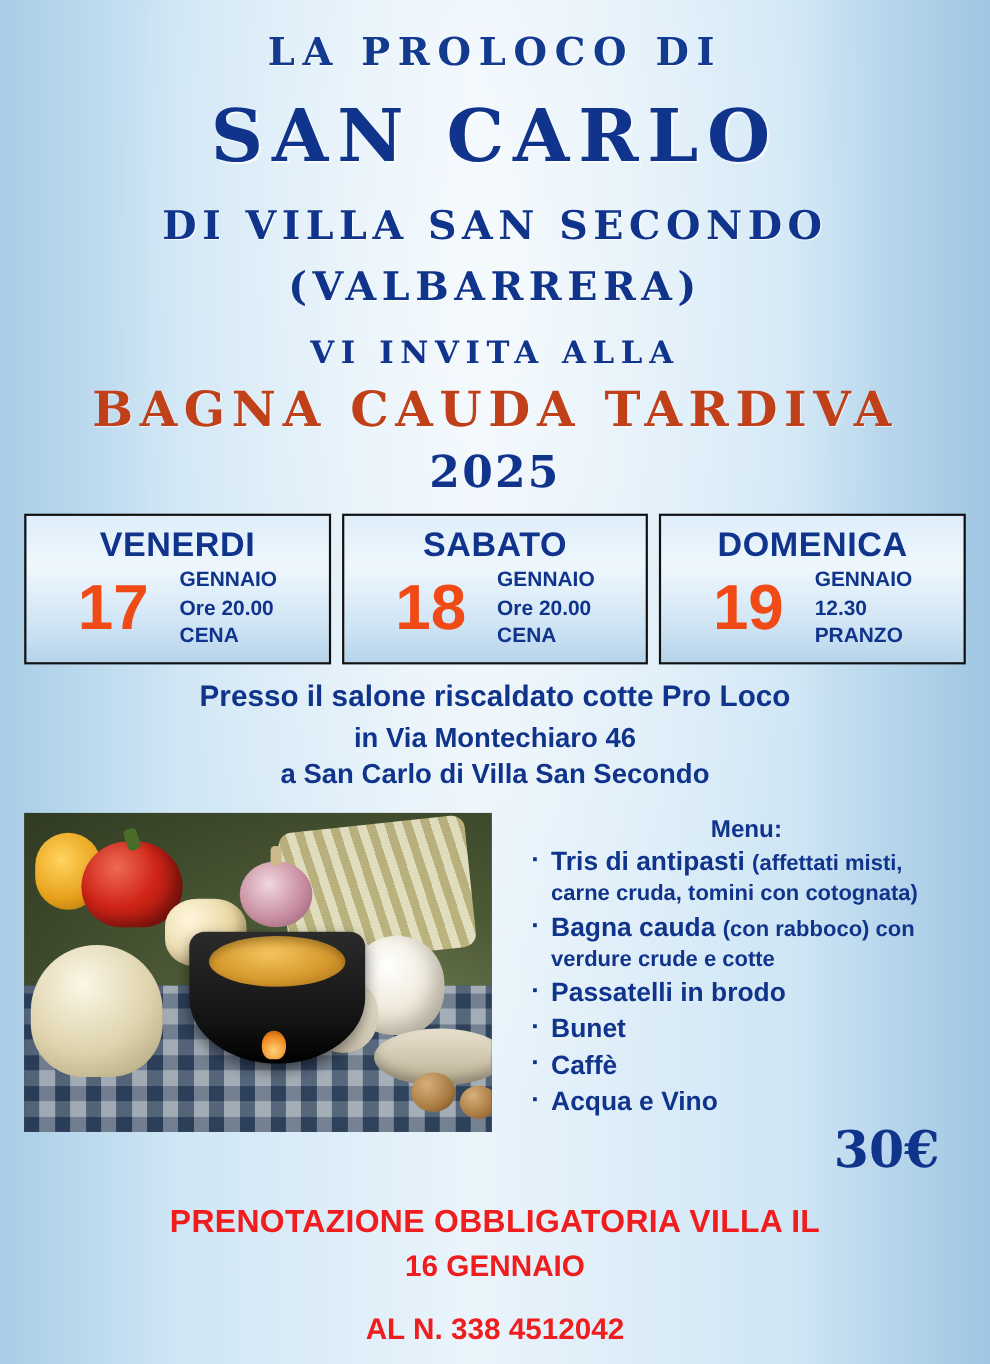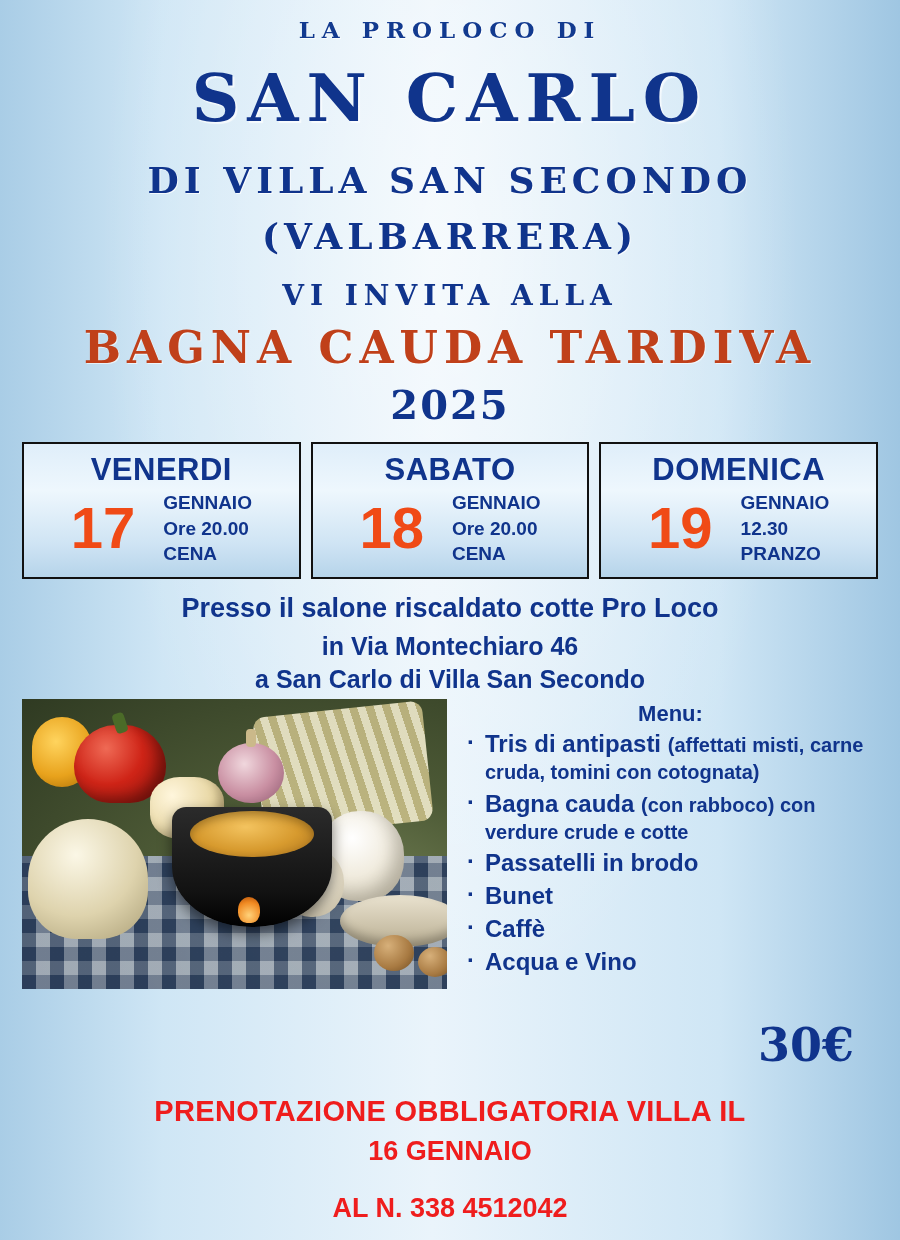--- a/index.html
+++ b/index.html
@@ -26,22 +26,22 @@
   }
 
   
   .hdr {
     text-align: center;
     color: #123a8f;
     font-family: "DejaVu Serif", serif;
     font-weight: bold;
   }
   .line-proloco {
-    padding-top: 16px;
-    font-size: 23px;
+    padding-top: 27px;
+    font-size: 35px;
     letter-spacing: 7px;
     color: #123a8f;
     text-shadow: 1px 1px 0 rgba(255,255,255,0.8);
   }
   .line-sancarlo {
     margin-top: 16px;
     font-size: 66px;
     letter-spacing: 8px;
     color: #10348c;
     text-shadow: 2px 2px 1px rgba(255,255,255,0.7);
@@ -131,24 +131,24 @@
     text-align: center;
     color: #10348c;
     font-weight: bold;
   }
   .venue .v1 { font-size: 27px; }
   .venue .v2 { font-size: 25px; margin-top: 8px; }
   .venue .v3 { font-size: 25px; margin-top: 4px; }
 
   
   .middle {
-    margin-top: 5px;
+    margin-top: 20px;
     display: flex;
     align-items: flex-start;
-    gap: 16px;
+    gap: 32px;
     padding: 0 8px;
   }
   .photo {
     width: 425px;
     height: 290px;
     flex: 0 0 425px;
     position: relative;
     overflow: hidden;
     background: #3c4a2e;
     border: 0;

